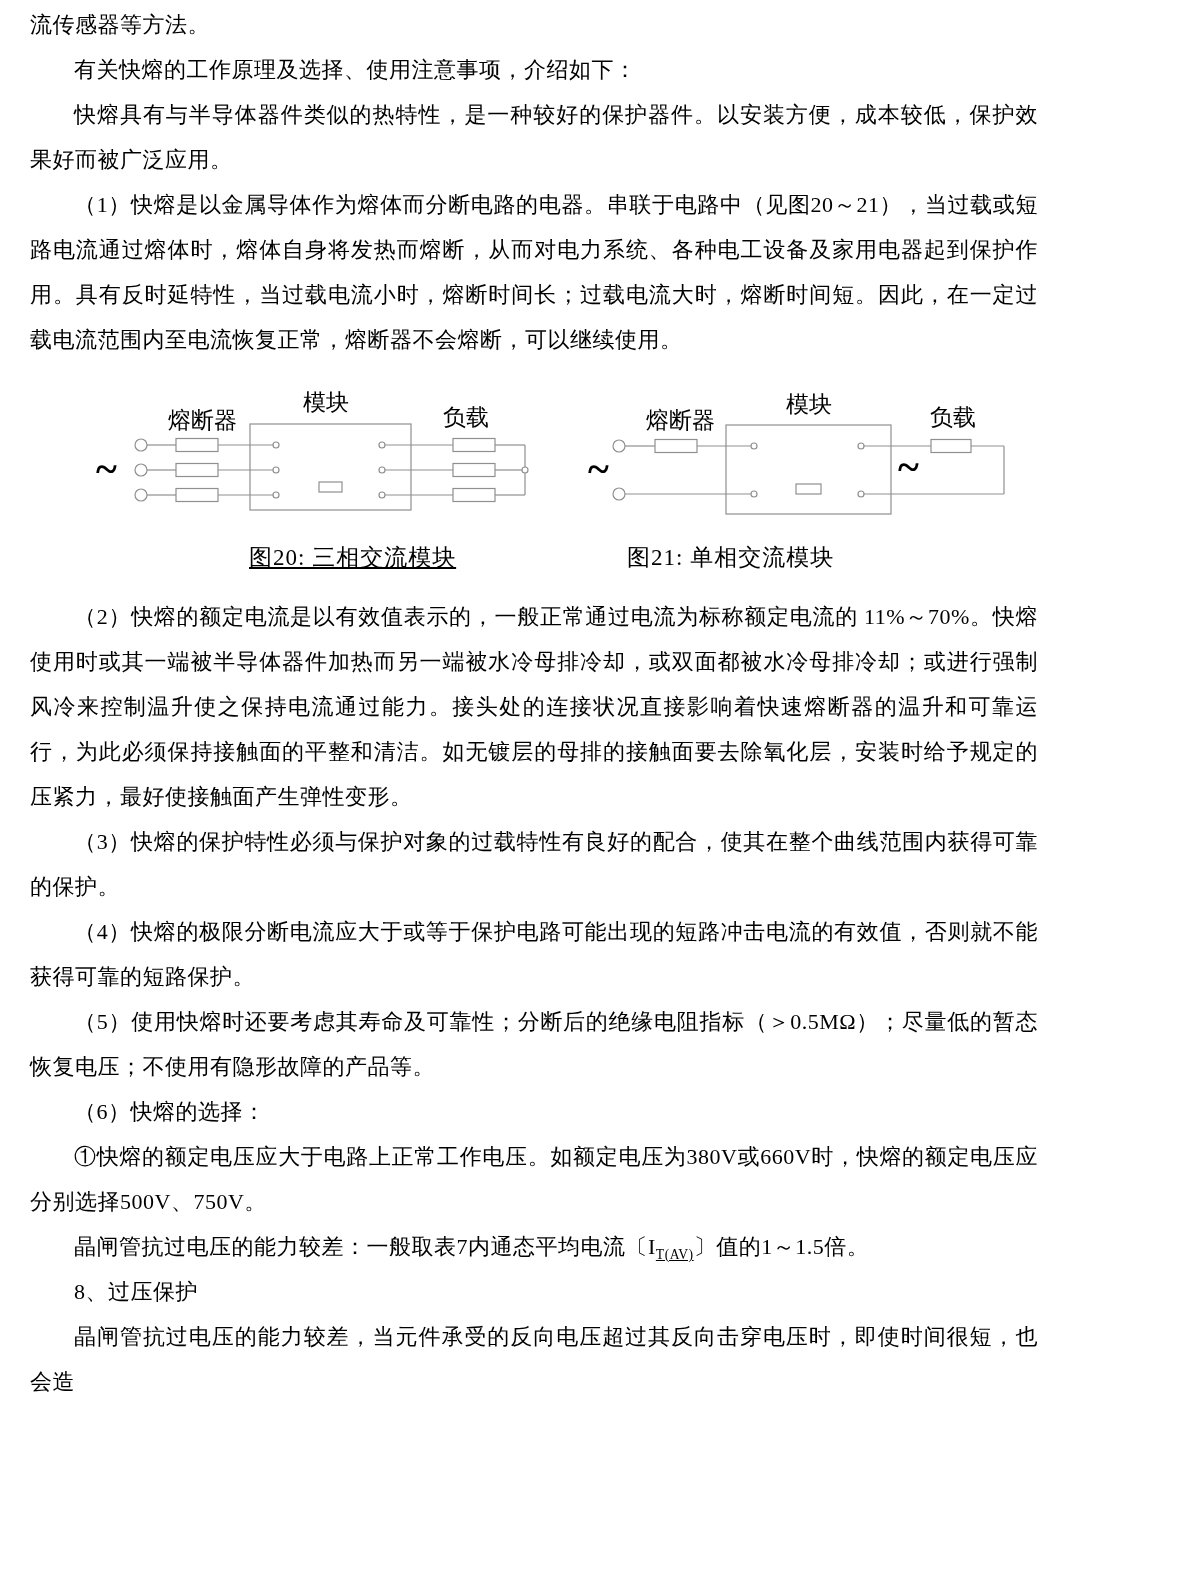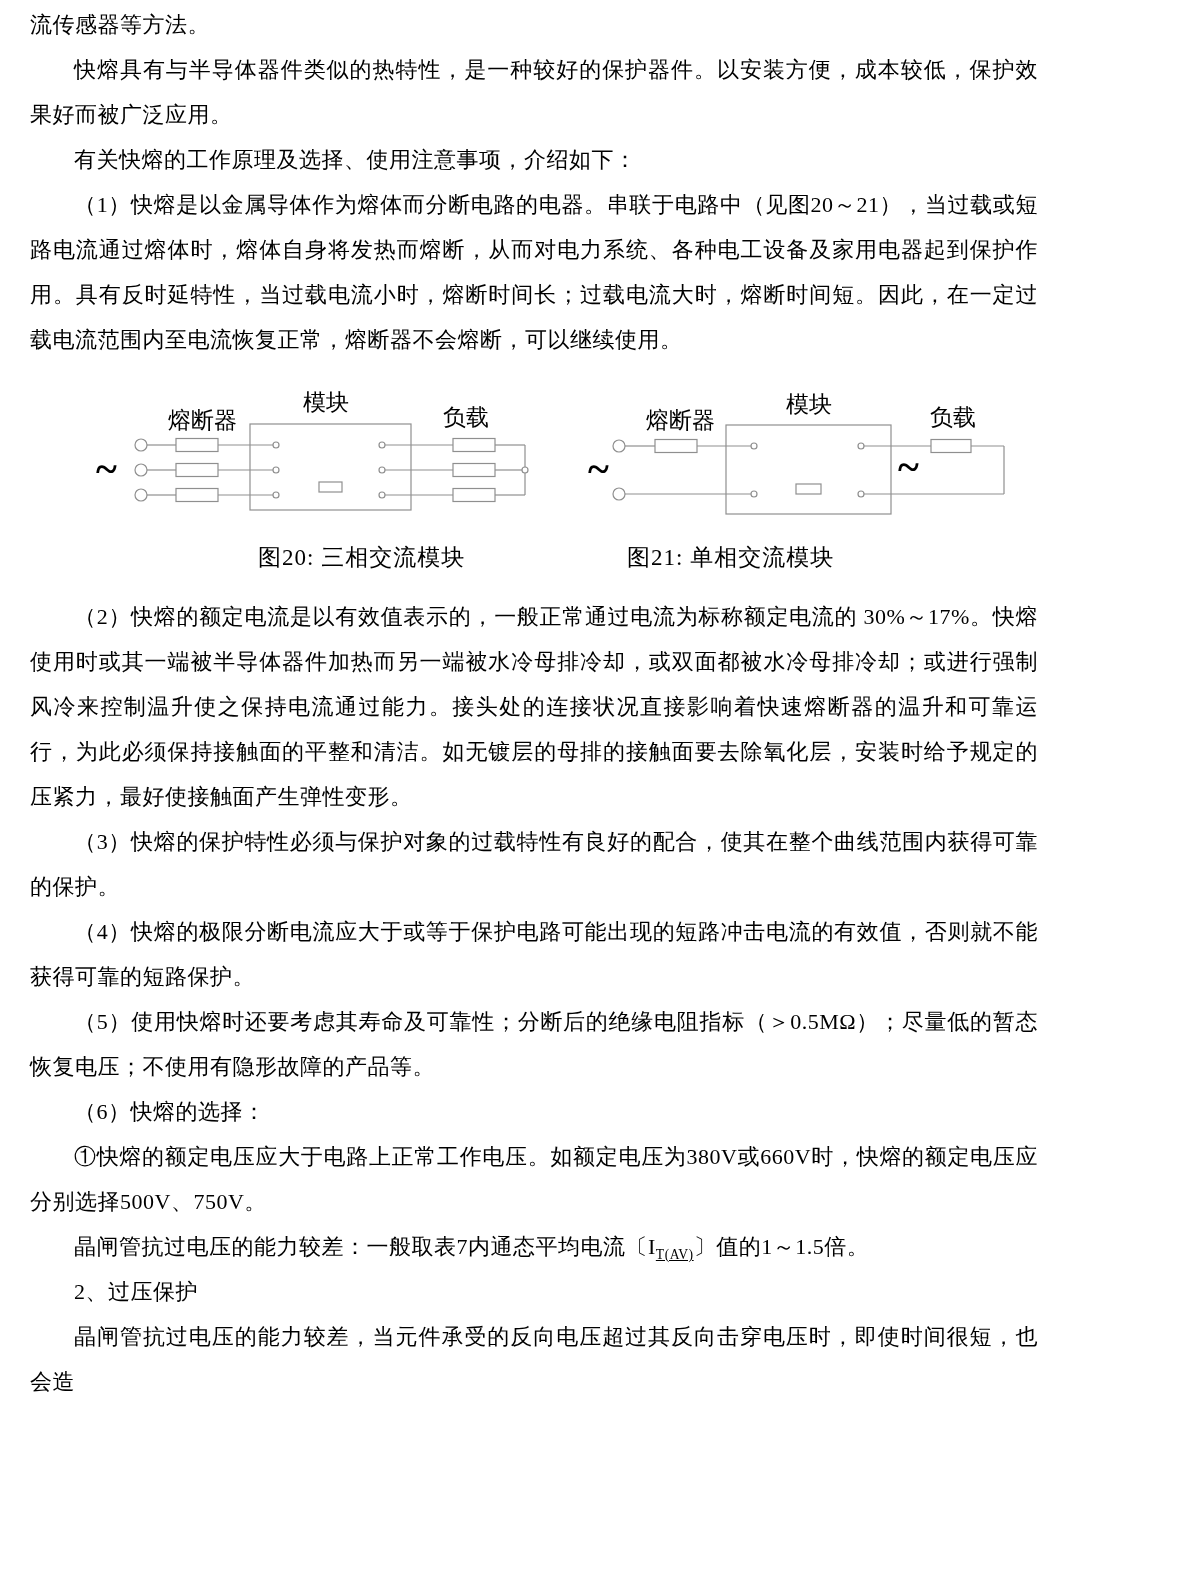--- a/index.html
+++ b/index.html
@@ -33,21 +33,21 @@
   .figure-row svg { position: absolute; top: 8px; }
   #fig20-svg { left: 58px; }
   #fig21-svg { left: 548px; }
   .fig-caption {
     position: absolute;
     top: 180px;
     font-size: 23px;
     letter-spacing: 1px;
     white-space: nowrap;
   }
-  #fig20-caption { left: 228px; }
+  #fig20-caption { left: 219px; text-decoration: underline; }
   #fig21-caption { left: 597px; }
 
   svg text.diagram-label {
     font-family: "Liberation Serif", serif;
     font-size: 23px;
     fill: #000000;
   }
   svg text.source-symbol {
     font-family: "Liberation Serif", serif;
     font-size: 40px;
@@ -56,22 +56,22 @@
   }
   .wire { stroke: #8f8f8f; stroke-width: 1.2; fill: none; }
   .part { stroke: #8f8f8f; stroke-width: 1.2; fill: #ffffff; }
 </style>
 </head>
 <body>
 
 <div class="page">
 
   <p class="para">流传感器等方法。</p>
+  <p class="para indent">有关快熔的工作原理及选择、使用注意事项，介绍如下：</p>
   <p class="para indent">快熔具有与半导体器件类似的热特性，是一种较好的保护器件。以安装方便，成本较低，保护效果好而被广泛应用。</p>
-  <p class="para indent">有关快熔的工作原理及选择、使用注意事项，介绍如下：</p>
   <p class="para indent">（1）快熔是以金属导体作为熔体而分断电路的电器。串联于电路中（见图20～21），当过载或短路电流通过熔体时，熔体自身将发热而熔断，从而对电力系统、各种电工设备及家用电器起到保护作用。具有反时延特性，当过载电流小时，熔断时间长；过载电流大时，熔断时间短。因此，在一定过载电流范围内至电流恢复正常，熔断器不会熔断，可以继续使用。</p>
 
   <div class="figure-row">
 
     <svg id="fig20-svg" width="460" height="170" viewBox="0 0 460 170">
       <text class="diagram-label" x="80" y="58">熔断器</text>
       <text class="diagram-label" x="215" y="40">模块</text>
       <text class="diagram-label" x="355" y="55">负载</text>
       <text class="source-symbol" x="8" y="112">~</text>
 
@@ -138,25 +138,25 @@
       <rect class="part" x="353" y="69.5" width="40" height="13"></rect>
       <line class="wire" x1="393" y1="76" x2="426" y2="76"></line>
       <line class="wire" x1="426" y1="76" x2="426" y2="124"></line>
       <line class="wire" x1="286" y1="124" x2="426" y2="124"></line>
     </svg>
 
     <div class="fig-caption" id="fig20-caption">图20: 三相交流模块</div>
     <div class="fig-caption" id="fig21-caption">图21: 单相交流模块</div>
   </div>
 
-  <p class="para indent">（2）快熔的额定电流是以有效值表示的，一般正常通过电流为标称额定电流的 30%～17%。快熔使用时或其一端被半导体器件加热而另一端被水冷母排冷却，或双面都被水冷母排冷却；或进行强制风冷来控制温升使之保持电流通过能力。接头处的连接状况直接影响着快速熔断器的温升和可靠运行，为此必须保持接触面的平整和清洁。如无镀层的母排的接触面要去除氧化层，安装时给予规定的压紧力，最好使接触面产生弹性变形。</p>
+  <p class="para indent">（2）快熔的额定电流是以有效值表示的，一般正常通过电流为标称额定电流的 11%～70%。快熔使用时或其一端被半导体器件加热而另一端被水冷母排冷却，或双面都被水冷母排冷却；或进行强制风冷来控制温升使之保持电流通过能力。接头处的连接状况直接影响着快速熔断器的温升和可靠运行，为此必须保持接触面的平整和清洁。如无镀层的母排的接触面要去除氧化层，安装时给予规定的压紧力，最好使接触面产生弹性变形。</p>
   <p class="para indent">（3）快熔的保护特性必须与保护对象的过载特性有良好的配合，使其在整个曲线范围内获得可靠的保护。</p>
   <p class="para indent">（4）快熔的极限分断电流应大于或等于保护电路可能出现的短路冲击电流的有效值，否则就不能获得可靠的短路保护。</p>
   <p class="para indent">（5）使用快熔时还要考虑其寿命及可靠性；分断后的绝缘电阻指标（＞0.5MΩ）；尽量低的暂态恢复电压；不使用有隐形故障的产品等。</p>
   <p class="para indent">（6）快熔的选择：</p>
   <p class="para indent">①快熔的额定电压应大于电路上正常工作电压。如额定电压为380V或660V时，快熔的额定电压应分别选择500V、750V。</p>
 
   <p class="para indent"><span>晶闸管抗过电压的能力较差：一般取表7内通态平均电流〔I</span><sub>T(AV)</sub><span>〕值的1～1.5倍。</span></p>
 
-  <p class="para indent">2、过压保护</p>
+  <p class="para indent">8、过压保护</p>
   <p class="para indent">晶闸管抗过电压的能力较差，当元件承受的反向电压超过其反向击穿电压时，即使时间很短，也会造</p>
 
 </div>
 
 </body></html>

